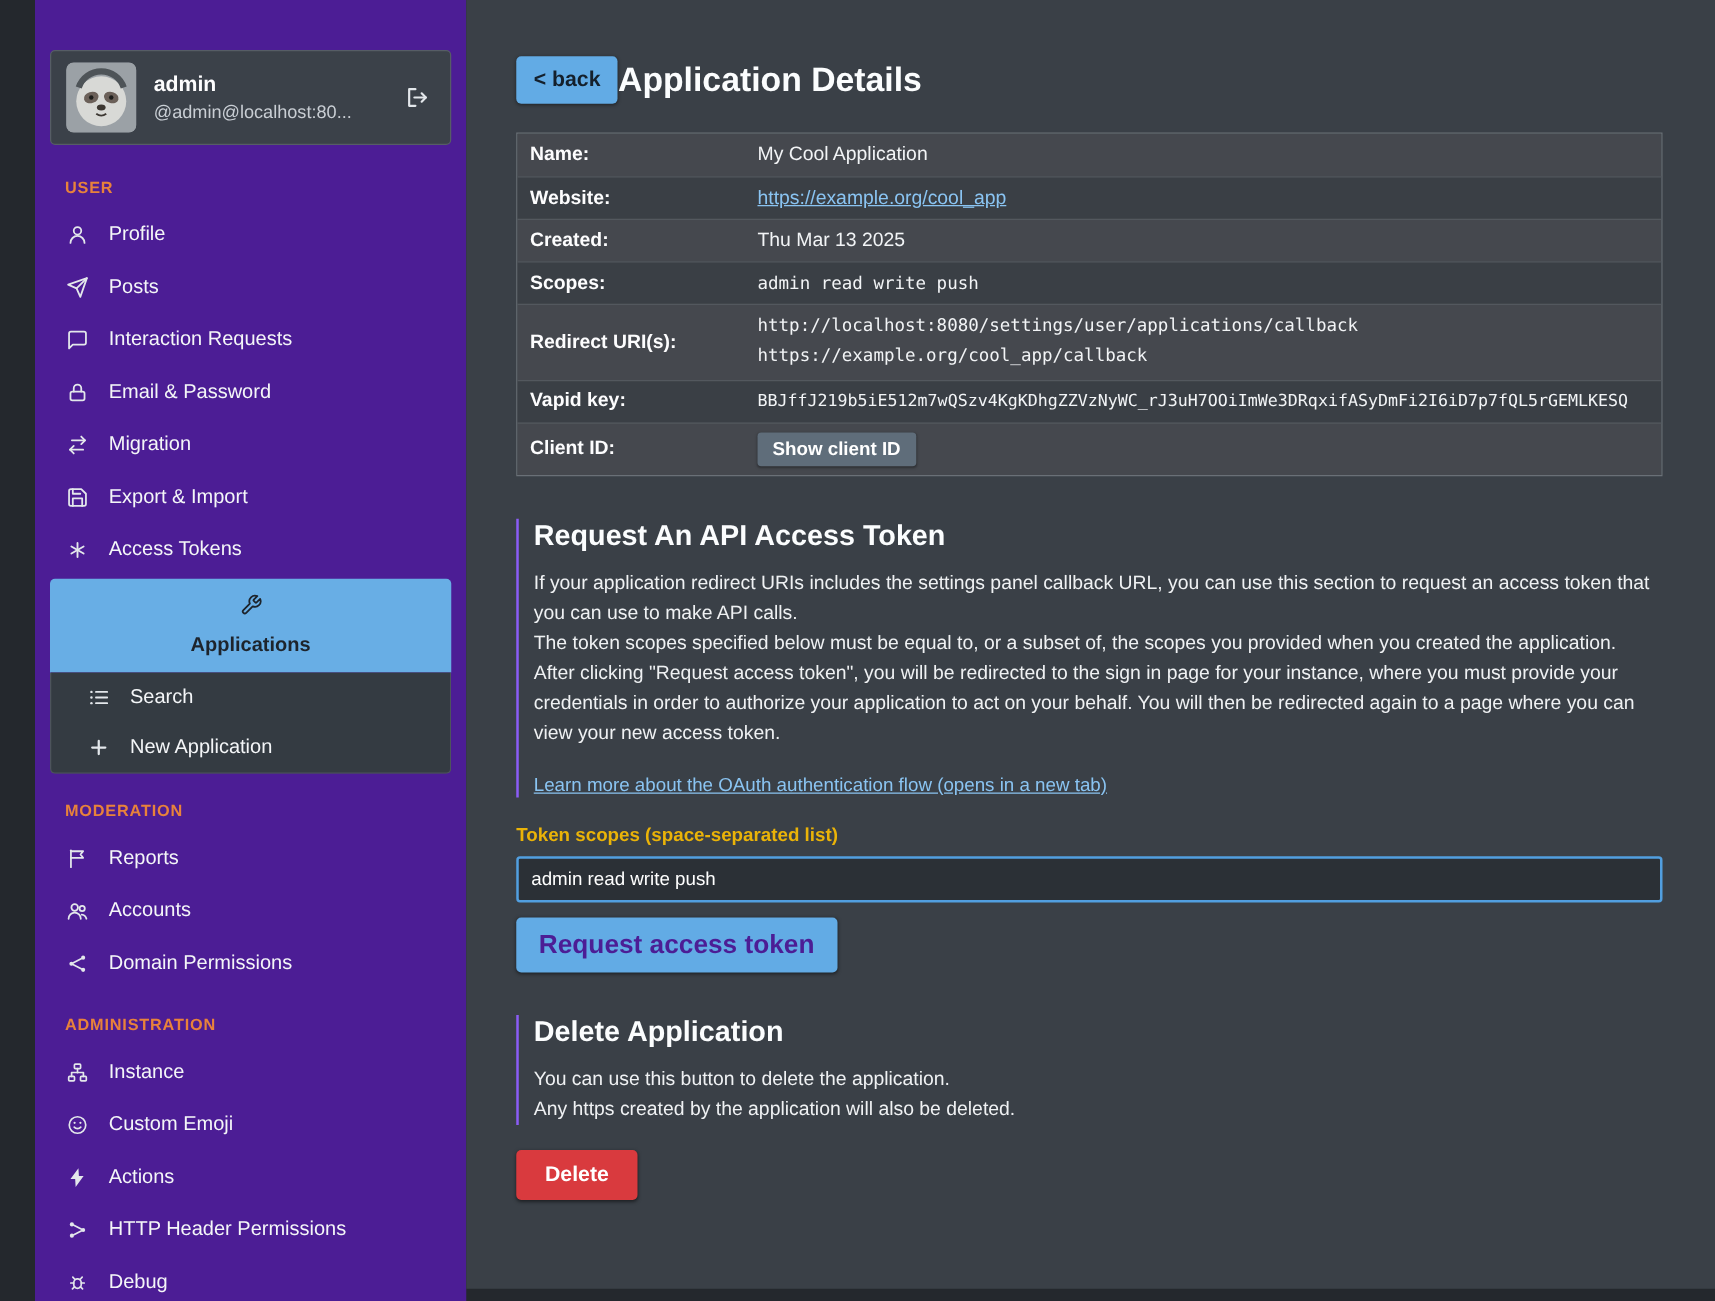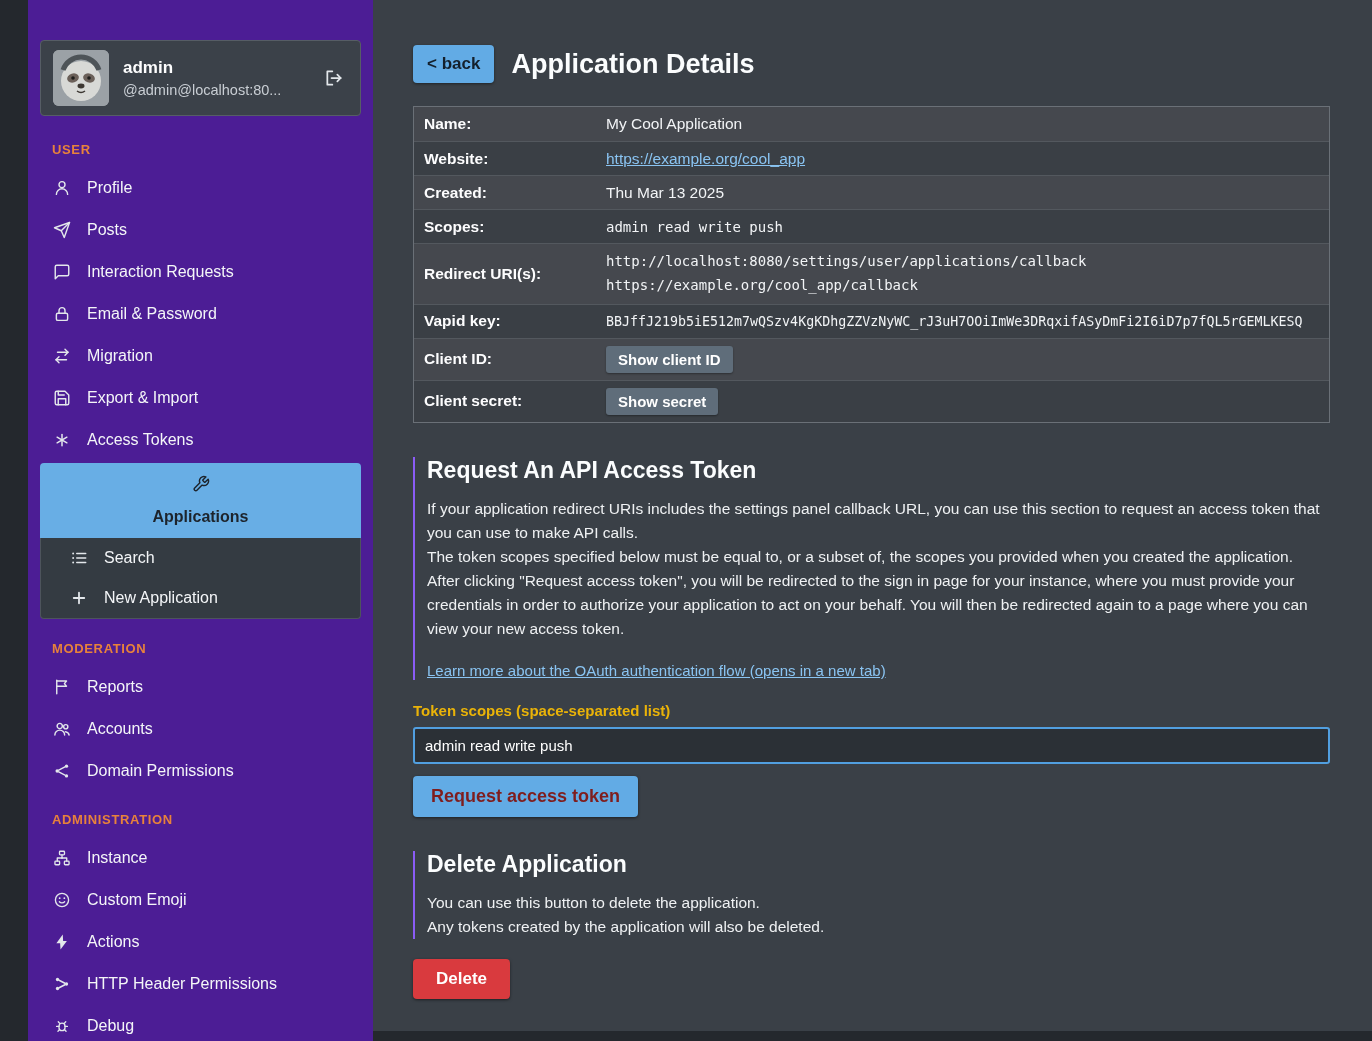--- a/index.html
+++ b/index.html
@@ -40,21 +40,21 @@
   .nav-item.selected {
     background:#68aee5; color:#1d242c; font-weight:bold; border-radius:4px 4px 0 0;flex-direction:column;
   }
   .nav-item.selected .ic { color:#1d242c; }
   .sub-box { background:#343b42; border:1px solid #4d545c; border-top:none; border-radius:0 0 4px 4px; }
   .sub-box .nav-item { padding:11px 20px 11px 28px;text-align:right; }
 
   
   .main { flex:1; background:#3a4047; height:1031px; padding:45px 42px 0 40px; overflow:hidden; }
 
-  .page-header { display:flex; align-items:center; gap:17px; margin-bottom:23px; }
+  .page-header { display:flex; align-items:center; margin-bottom:23px; }
   .back-btn {
     background:#62abe5; color:#14202c; font-weight:bold; font-size:17px;
     border:none; border-radius:4px; padding:9px 14px; cursor:pointer;
     box-shadow:0 1px 3px rgba(0,0,0,.45);
     font-family:inherit;
   }
   h1 { font-size:27px; color:#fbfdfe; font-weight:bold; }
 
   .details-table { border:1px solid #6a7077; width:100%; }
   .drow { display:flex; align-items:center; min-height:34px; border-top:1px solid #53585e; }
@@ -80,21 +80,21 @@
   .bordered p { font-size:15.5px; line-height:1.55; color:#eff1f3; }
   .oauth-link { display:inline-block; margin-top:21px; font-size:15px; }
 
   .form-block { margin-top:22px; }
   .form-label { display:block; font-weight:bold; font-size:15px; margin-bottom:8px; color:#eab308; }
   .text-input {
     width:100%; background:#2b3036; border:2px solid #519fe0; border-radius:3px;
     padding:8px 10px; color:#fff; font-size:15px; font-family:inherit; outline:none;
   }
   .btn-primary {
-    margin-top:12px; background:#62abe5; color:#7f1d1d; font-weight:bold; font-size:18px;
+    margin-top:12px; background:#62abe5; color:#4c1d95; font-weight:bold; font-size:21px;
     border:none; border-radius:4px; padding:10px 18px; cursor:pointer;
     box-shadow:0 1px 3px rgba(0,0,0,.5);
     font-family:inherit;
   }
   .btn-danger {
     margin-top:20px; background:#d93a3e; color:#fff; font-weight:bold; font-size:17px;
     border:none; border-radius:4px; padding:10px 23px; cursor:pointer;
     box-shadow:0 1px 3px rgba(0,0,0,.5);
     font-family:inherit;
   }
@@ -372,24 +372,20 @@
       </div>
     </div>
     <div class="drow">
       <div class="dlabel">Vapid key:</div>
       <div class="dvalue mono vapid">BBJffJ219b5iE512m7wQSzv4KgKDhgZZVzNyWC_rJ3uH7OOiImWe3DRqxifASyDmFi2I6iD7p7fQL5rGEMLKESQ</div>
     </div>
     <div class="drow">
       <div class="dlabel">Client ID:</div>
       <div class="dvalue"><button class="btn-secondary">Show client ID</button></div>
     </div>
-    <div class="drow">
-      <div class="dlabel">Client secret:</div>
-      <div class="dvalue"><button class="btn-secondary">Show secret</button></div>
-    </div>
   </div>
 
   <section class="bordered">
     <h2>Request An API Access Token</h2>
     <p>If your application redirect URIs includes the settings panel callback URL, you can use this section to request an access token that you can use to make API calls.</p>
     <p>The token scopes specified below must be equal to, or a subset of, the scopes you provided when you created the application.</p>
     <p>After clicking "Request access token", you will be redirected to the sign in page for your instance, where you must provide your credentials in order to authorize your application to act on your behalf. You will then be redirected again to a page where you can view your new access token.</p>
     <a class="link oauth-link">Learn more about the OAuth authentication flow (opens in a new tab)</a>
   </section>
 
@@ -397,17 +393,17 @@
     <label class="form-label">Token scopes (space-separated list)</label>
     <input class="text-input" type="text" value="admin read write push" style="">
     <div>
       <button class="btn-primary">Request access token</button>
     </div>
   </div>
 
   <section class="bordered">
     <h2>Delete Application</h2>
     <p>You can use this button to delete the application.</p>
-    <p>Any tokens created by the application will also be deleted.</p>
+    <p>Any https created by the application will also be deleted.</p>
   </section>
   <button class="btn-danger">Delete</button>
 
 </main>
 
 </body></html>

